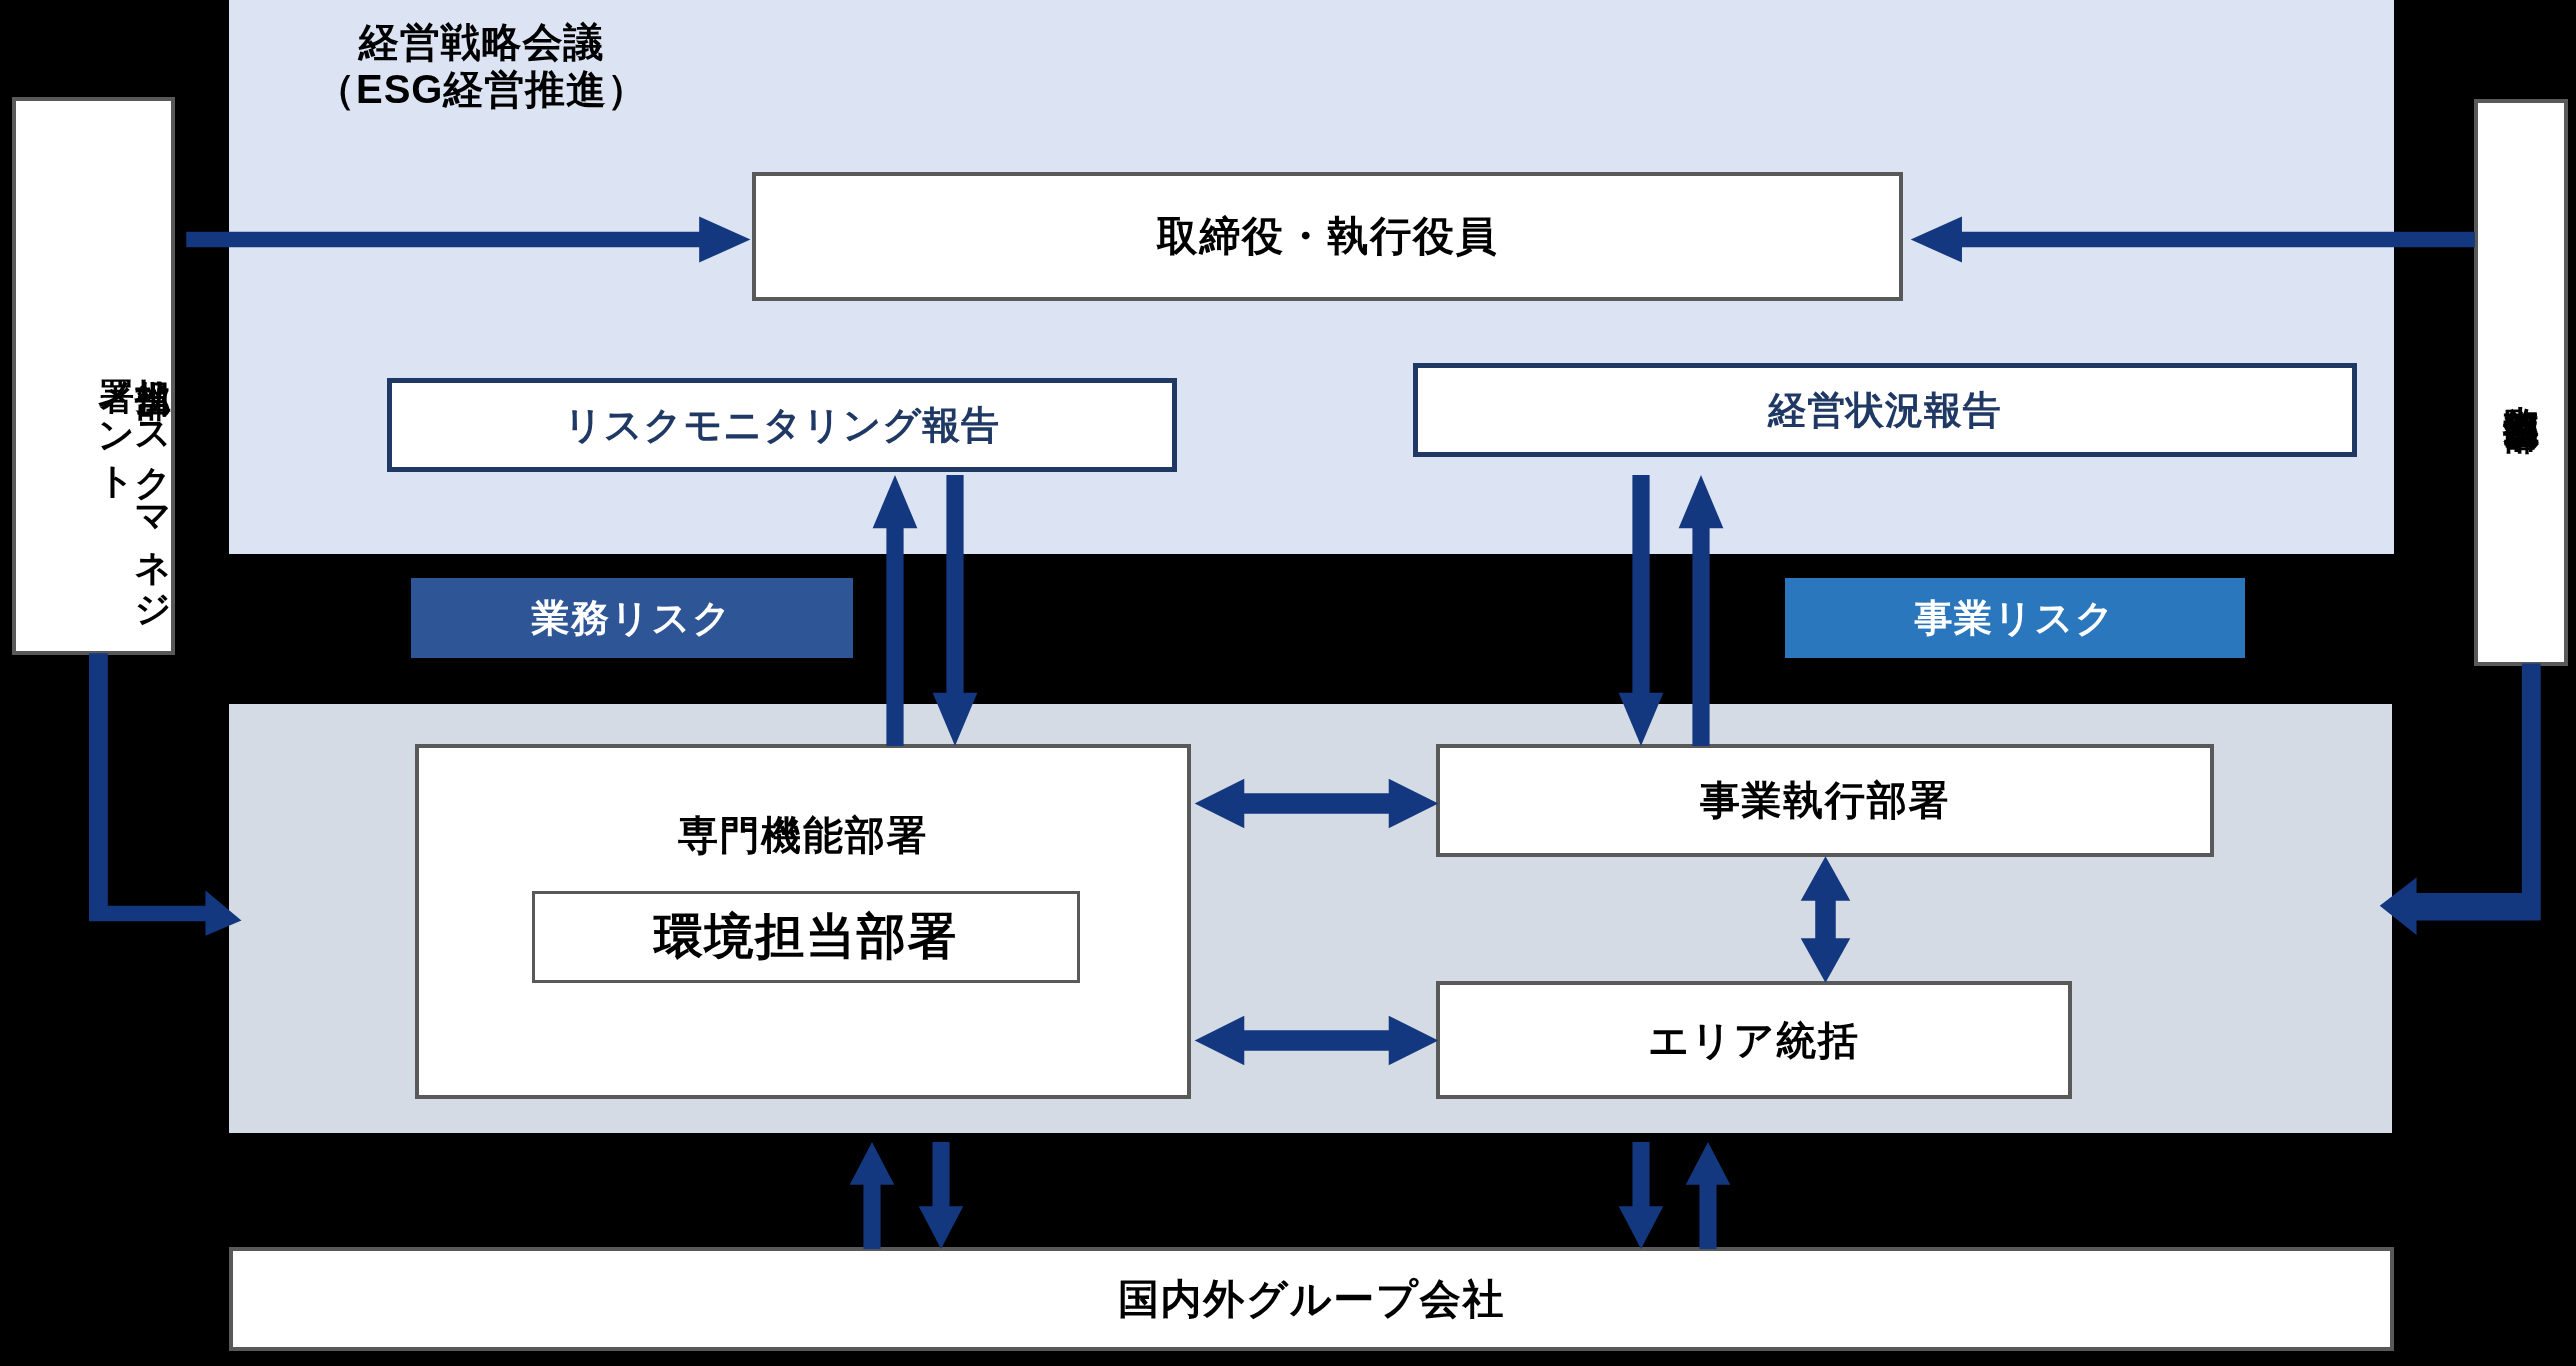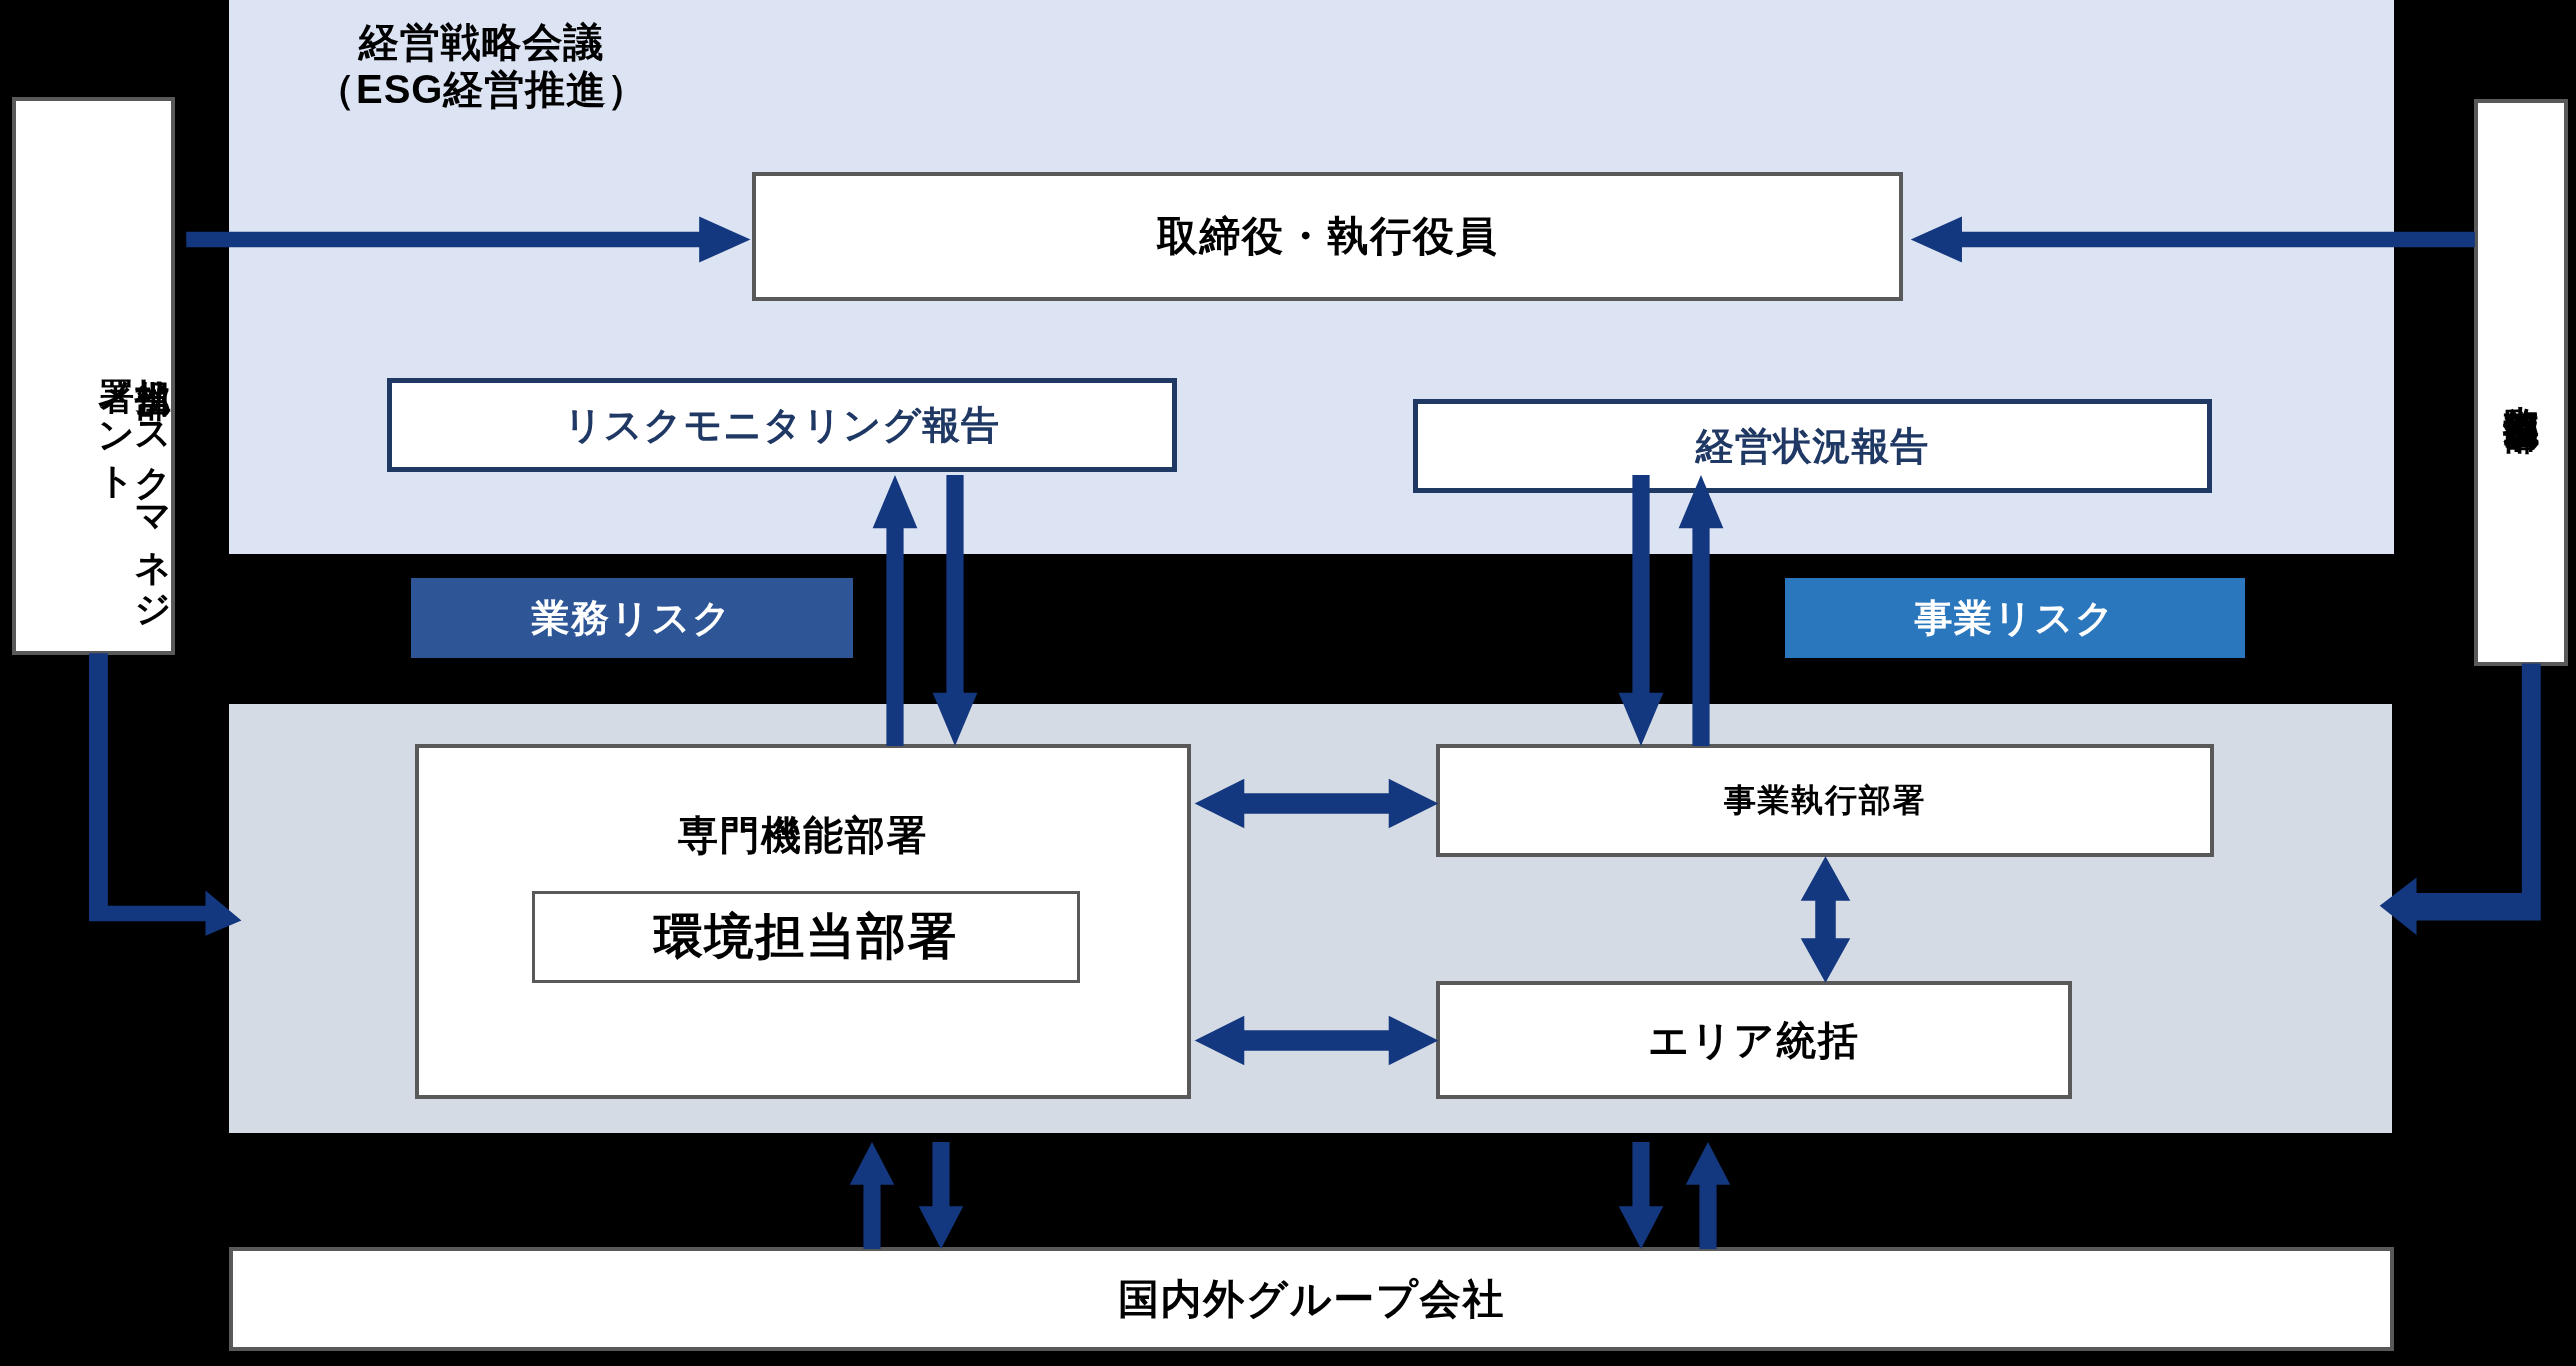--- a/index.html
+++ b/index.html
@@ -65,34 +65,34 @@
   </div>
 
   <div class="vbox" style="left:2474px;top:99px;width:94px;height:567px;font-size:36px;">
     <div class="vcol">内部監査担当部署</div>
   </div>
 
   <div class="wbox" style="left:752px;top:172px;width:1151px;height:129px;font-size:41px;letter-spacing:1.7px;">取締役・執行役員</div>
 
   <div class="reportbox" style="left:387px;top:378px;width:790px;height:94px;font-size:38px;letter-spacing:0.9px;">リスクモニタリング報告</div>
 
-  <div class="reportbox" style="left:1413px;top:399px;width:799px;height:94px;font-size:38px;letter-spacing:0.9px;">経営状況報告</div>
+  <div class="reportbox" style="left:1413px;top:363px;width:944px;height:94px;font-size:38px;letter-spacing:0.9px;">経営状況報告</div>
 
   <div class="tag" style="left:391px;top:578px;width:442px;height:80px;background:#2e5596;font-size:38px;">業務リスク</div>
 
   <div class="tag" style="left:1765px;top:578px;width:460px;height:80px;background:#2b77bd;font-size:38px;">事業リスク</div>
 
   <div class="wbox" style="left:415px;top:744px;width:776px;height:355px;font-size:40px;letter-spacing:1.7px;
               align-items:flex-start;padding-top:60px;">
     <span>専門機能部署</span>
   </div>
 
   <div class="wbox" style="left:532px;top:891px;width:548px;height:92px;font-size:49px;letter-spacing:1.7px;border-width:3.4px;">環境担当部署</div>
 
-  <div class="wbox" style="left:1436px;top:744px;width:778px;height:113px;font-size:32px;letter-spacing:1.7px;">事業執行部署</div>
+  <div class="wbox" style="left:1436px;top:744px;width:778px;height:113px;font-size:40px;letter-spacing:1.7px;">事業執行部署</div>
 
   <div class="wbox" style="left:1436px;top:981px;width:636px;height:118px;font-size:40px;letter-spacing:1.7px;">エリア統括</div>
 
   <div class="wbox" style="left:229px;top:1247px;width:2165px;height:104px;font-size:41px;letter-spacing:1.7px;">国内外グループ会社</div>
 
   <div class="ar" style="left:185px;top:213px;width:571px;height:53px;">
     <svg width="571" height="53" viewBox="0 0 665 62">
       <path d="M0,22 L600,22 L600,4 L660,31 L600,58 L600,40 L0,40 Z" fill="#14387f"></path>
     </svg>
   </div>

